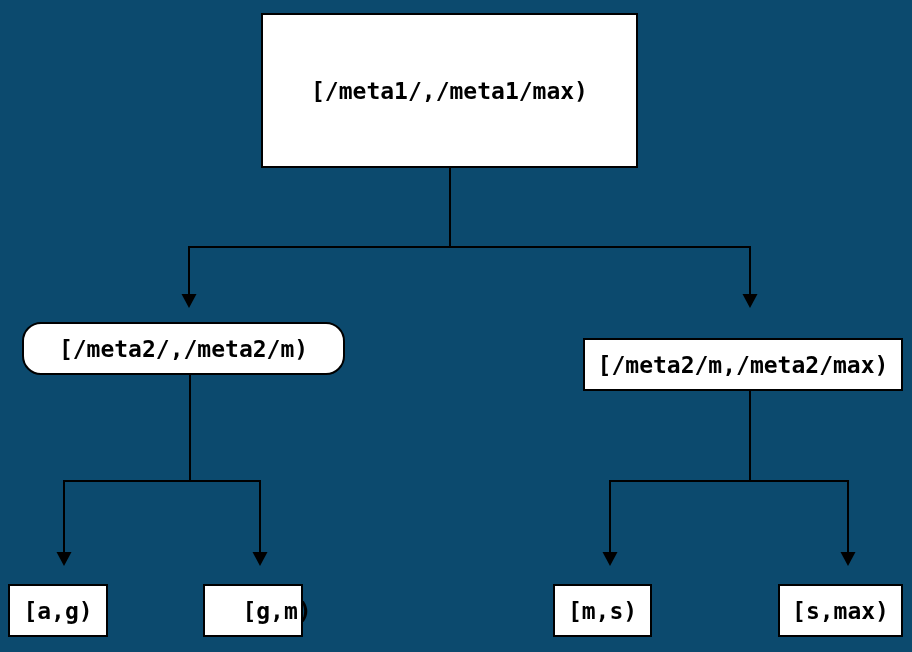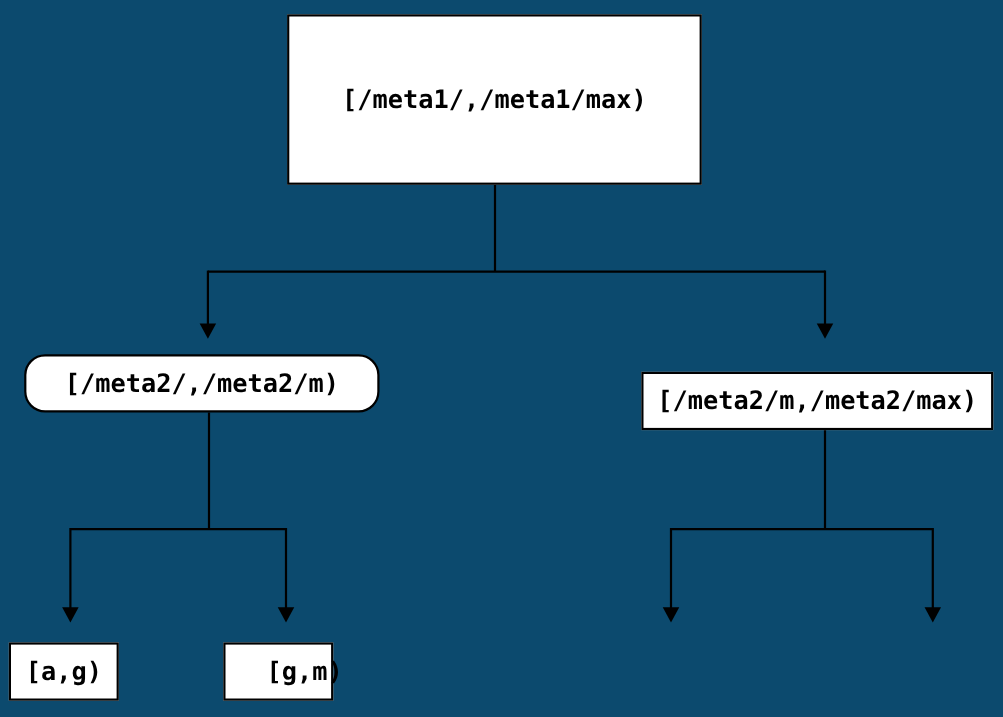--- a/index.html
+++ b/index.html
@@ -101,15 +101,21 @@
   </div>
 
   <div class="node node-ag">
     <span>[a,g)</span>
   </div>
 
   <div class="node node-gm">
     <span>[g,m)</span>
   </div>
 
+  <div class="node node-ms">
+    <span>[m,s)</span>
+  </div>
 
+  <div class="node node-smax">
+    <span>[s,max)</span>
+  </div>
 
 </div>
 
 </body></html>

